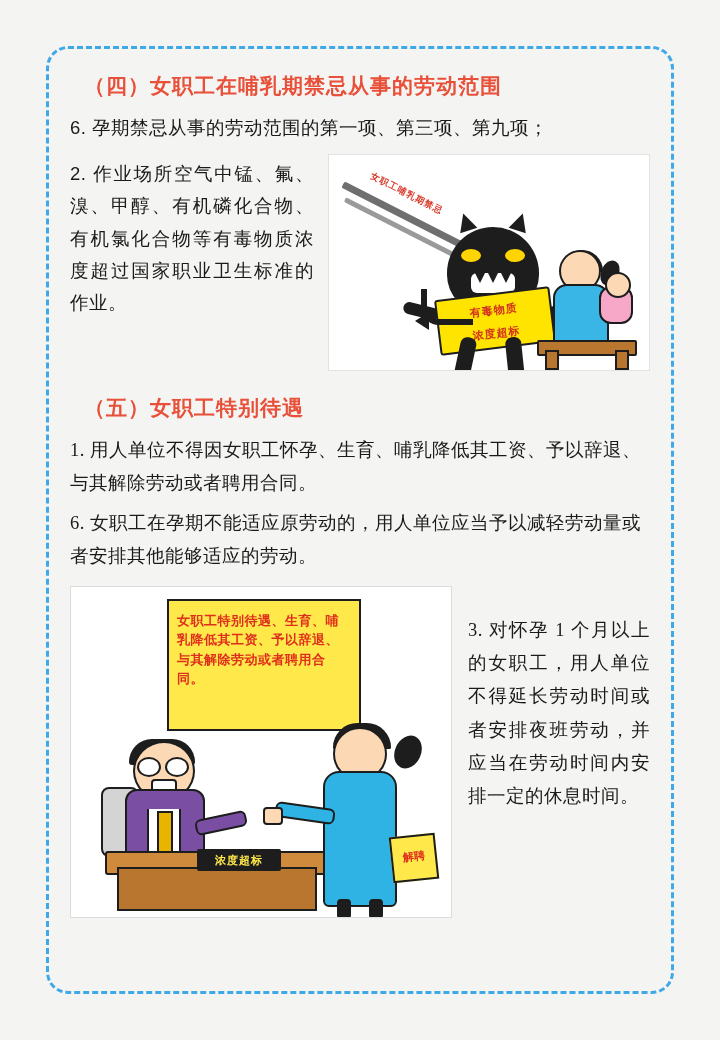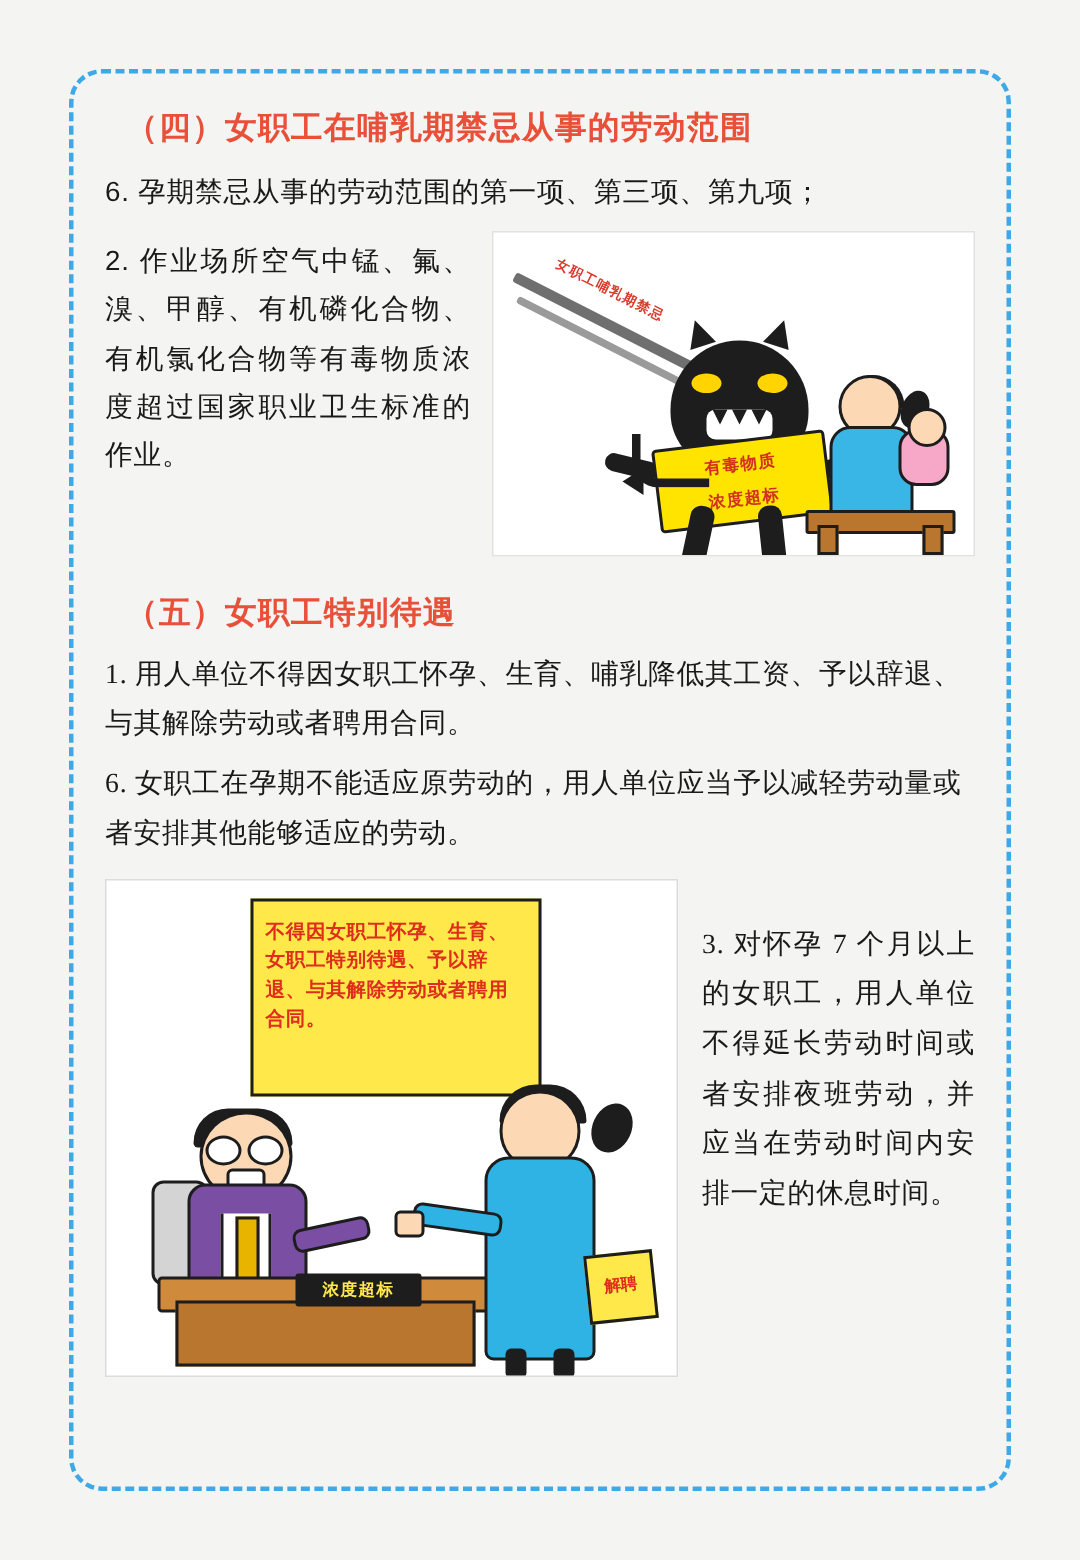--- a/index.html
+++ b/index.html
@@ -549,21 +549,21 @@
     </div>
 
     <div class="sec2">
       <div class="heading">（五）女职工特别待遇</div>
       <div class="para">1. 用人单位不得因女职工怀孕、生育、哺乳降低其工资、予以辞退、与其解除劳动或者聘用合同。</div>
       <div class="para">6. 女职工在孕期不能适应原劳动的，用人单位应当予以减轻劳动量或者安排其他能够适应的劳动。</div>
 
       <div class="bottom-block">
         <div class="fig2">
           <div class="f2-sign">
-            <p>不得因女职工怀孕、生育、女职工特别待遇、予以辞退、与其解除劳动或者聘用合同。</p>
+            <p>女职工特别待遇、生育、哺乳降低其工资、予以辞退、与其解除劳动或者聘用合同。</p>
           </div>
 
           <div class="f2-chair"></div>
           <div class="f2-boss-hair"></div>
           <div class="f2-boss-head"></div>
           <div class="f2-glass-l"></div>
           <div class="f2-glass-r"></div>
           <div class="f2-boss-mouth"></div>
           <div class="f2-boss-body"></div>
           <div class="f2-boss-shirt"></div>
@@ -581,18 +581,18 @@
             <div class="f2-leg-l" style="left:12px"></div>
             <div class="f2-leg-r" style="right:12px"></div>
           </div>
           <div class="f2-woman-arm"></div>
           <div class="f2-hand"></div>
           <div class="f2-paper">
             <span>解聘</span>
           </div>
         </div>
 
-        <div class="bottom-text">3. 对怀孕 7 个月以上的女职工，用人单位不得延长劳动时间或者安排夜班劳动，并应当在劳动时间内安排一定的休息时间。</div>
+        <div class="bottom-text">3. 对怀孕 1 个月以上的女职工，用人单位不得延长劳动时间或者安排夜班劳动，并应当在劳动时间内安排一定的休息时间。</div>
       </div>
     </div>
 
   </div>
 </div>
 
 </body></html>

